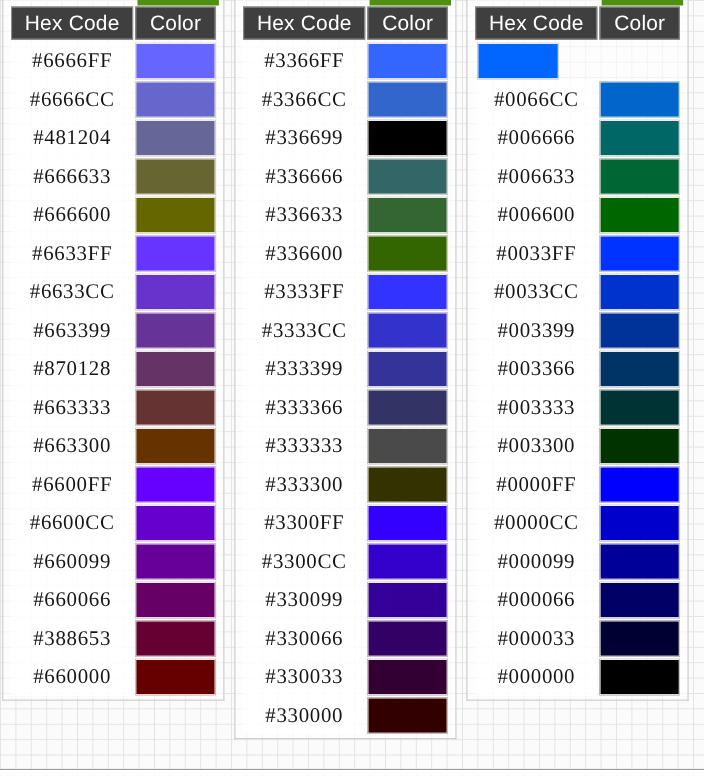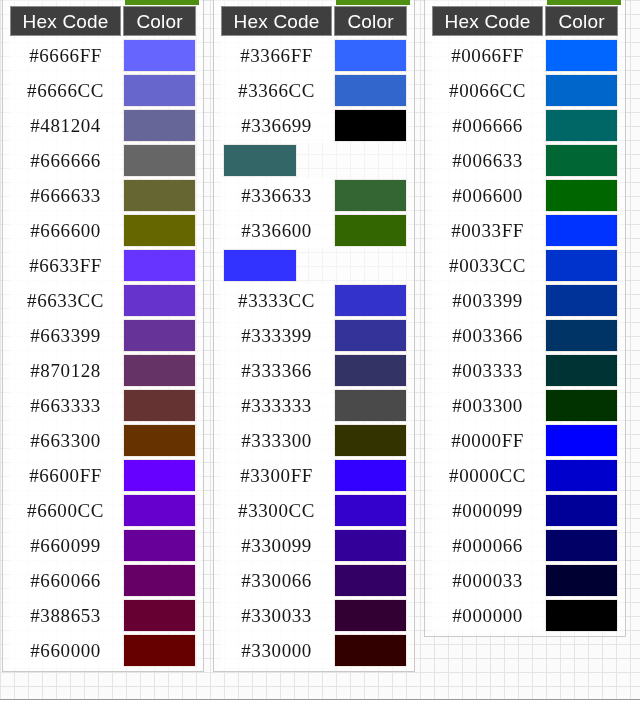--- a/index.html
+++ b/index.html
@@ -149,26 +149,20 @@
             <div class="swatch" style="background-color: rgb(102, 102, 204);"></div>
           </div>
         </div>
         <div class="row">
           <div class="cell-hex">#481204</div>
           <div class="cell-color">
             <div class="swatch" style="background-color: rgb(102, 102, 153);"></div>
           </div>
         </div>
         <div class="row">
-          <div class="cell-hex">#666666</div>
-          <div class="cell-color">
-            <div class="swatch" style="background-color: rgb(102, 102, 102);"></div>
-          </div>
-        </div>
-        <div class="row">
           <div class="cell-hex">#666633</div>
           <div class="cell-color">
             <div class="swatch" style="background-color: rgb(102, 102, 51);"></div>
           </div>
         </div>
         <div class="row">
           <div class="cell-hex">#666600</div>
           <div class="cell-color">
             <div class="swatch" style="background-color: rgb(102, 102, 0);"></div>
           </div>
@@ -266,37 +260,39 @@
             <div class="swatch" style="background-color: rgb(51, 102, 204);"></div>
           </div>
         </div>
         <div class="row">
           <div class="cell-hex">#336699</div>
           <div class="cell-color">
             <div class="swatch" style="background-color: rgb(0, 0, 0);"></div>
           </div>
         </div>
         <div class="row">
+          <div class="cell-hex">#336666</div>
           <div class="cell-color">
             <div class="swatch" style="background-color: rgb(51, 102, 102);"></div>
           </div>
         </div>
         <div class="row">
           <div class="cell-hex">#336633</div>
           <div class="cell-color">
             <div class="swatch" style="background-color: rgb(51, 102, 51);"></div>
           </div>
         </div>
         <div class="row">
           <div class="cell-hex">#336600</div>
           <div class="cell-color">
             <div class="swatch" style="background-color: rgb(51, 102, 0);"></div>
           </div>
         </div>
         <div class="row">
+          <div class="cell-hex">#3333FF</div>
           <div class="cell-color">
             <div class="swatch" style="background-color: rgb(51, 51, 255);"></div>
           </div>
         </div>
         <div class="row">
           <div class="cell-hex">#3333CC</div>
           <div class="cell-color">
             <div class="swatch" style="background-color: rgb(51, 51, 204);"></div>
           </div>
         </div>
@@ -363,21 +359,20 @@
       </div>
     </div>
     <div class="panel">
       <div class="green-sliver" style="left: 122px; width: 74px; background: rgb(79, 143, 18);"></div>
       <div class="thead">
         <div class="th th-hex">Hex Code</div>
         <div class="th th-color">Color</div>
       </div>
       <div class="tbody">
         <div class="row">
-          <div class="cell-hex">#0066FF</div>
           <div class="cell-color">
             <div class="swatch" style="background-color: rgb(0, 102, 255);"></div>
           </div>
         </div>
         <div class="row">
           <div class="cell-hex">#0066CC</div>
           <div class="cell-color">
             <div class="swatch" style="background-color: rgb(0, 102, 204);"></div>
           </div>
         </div>

